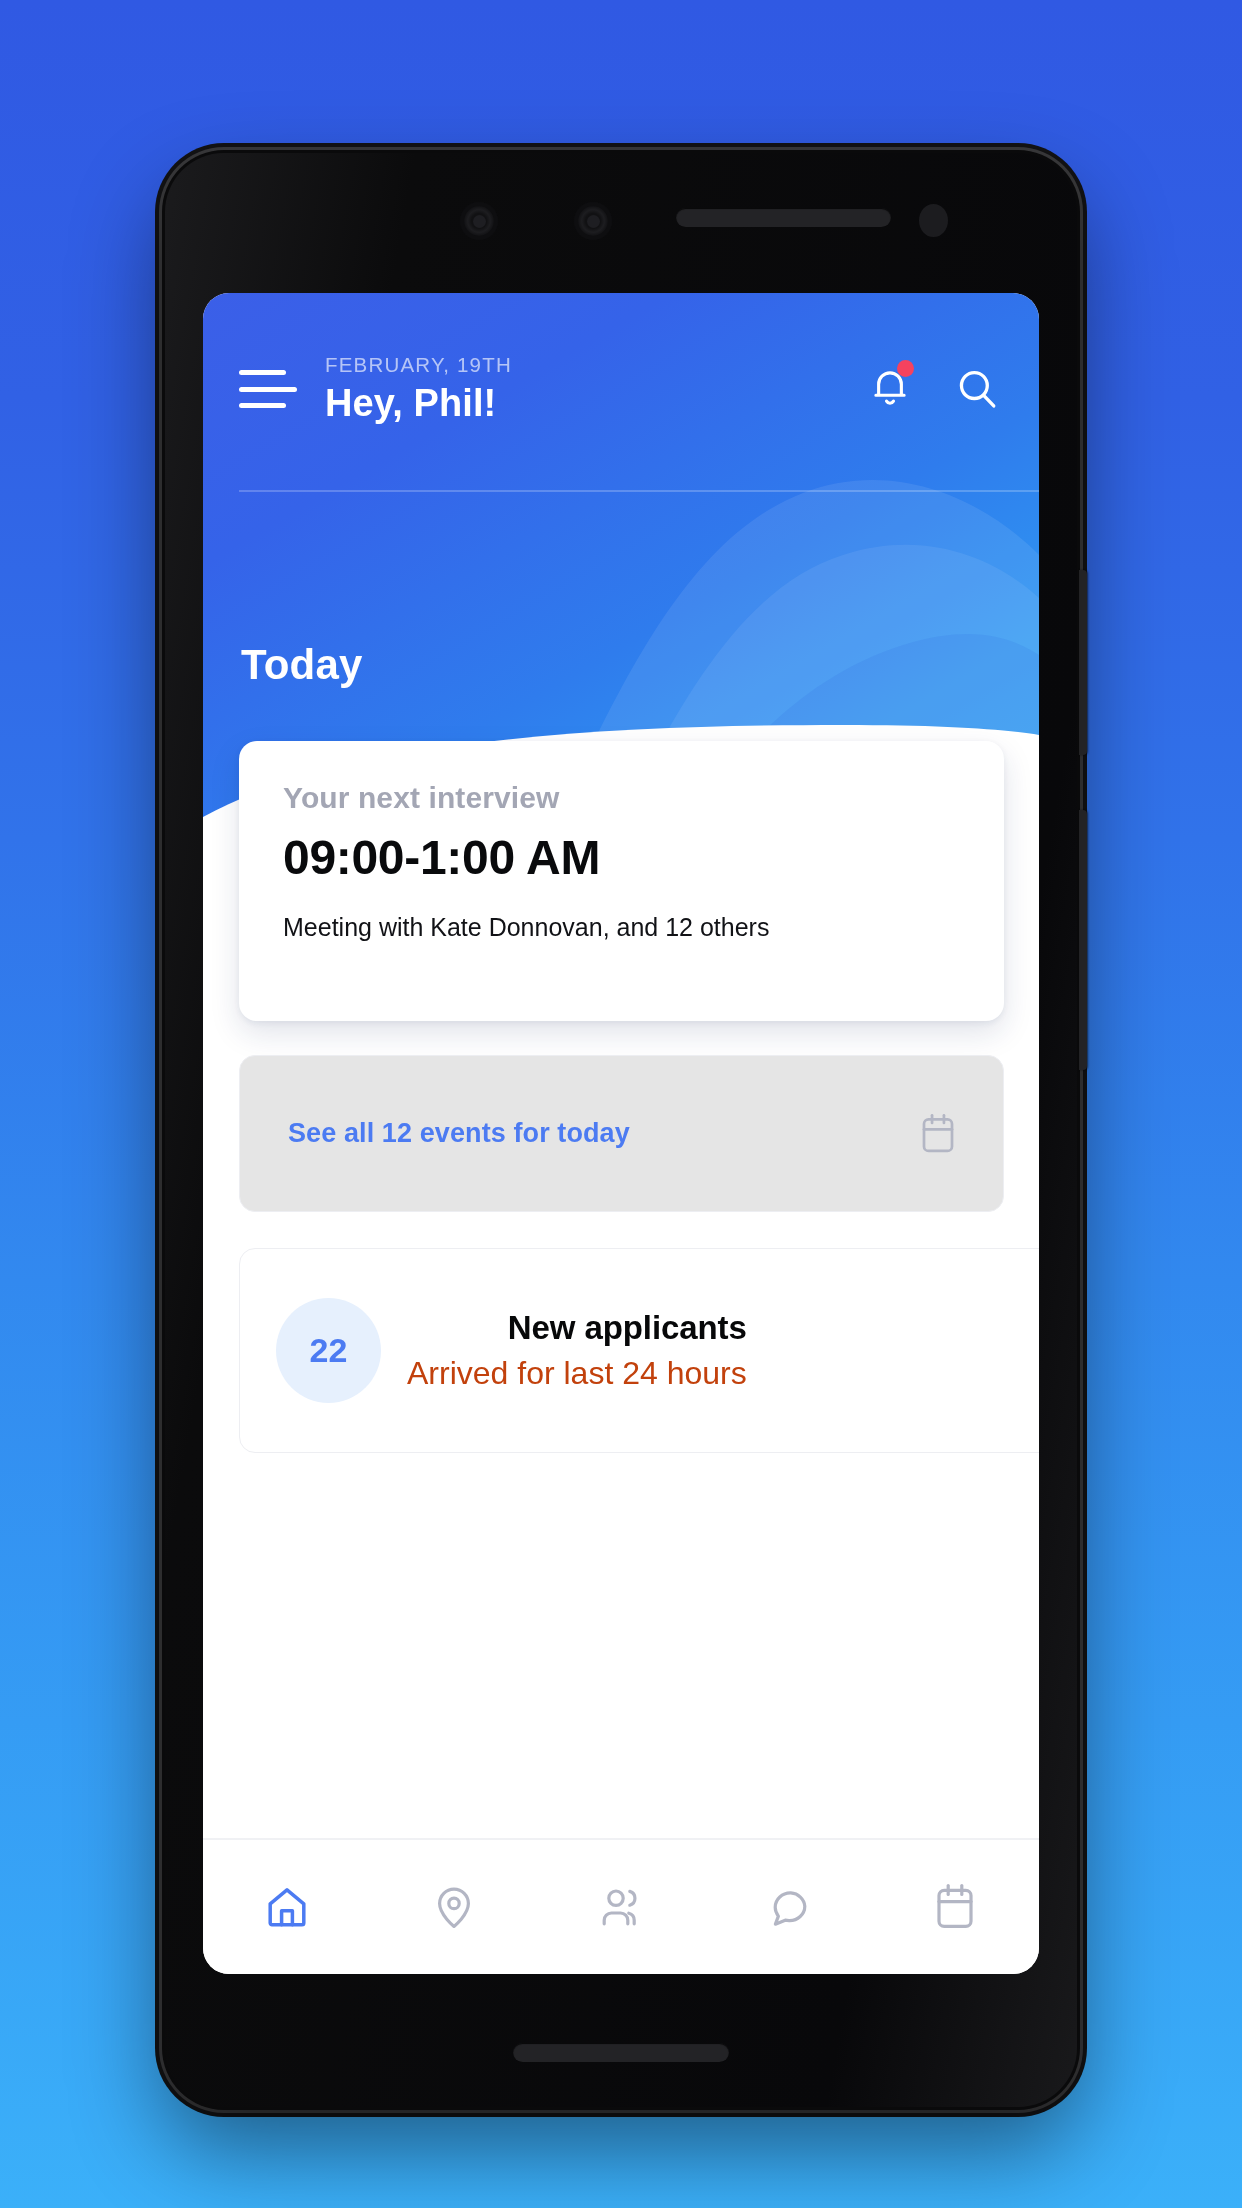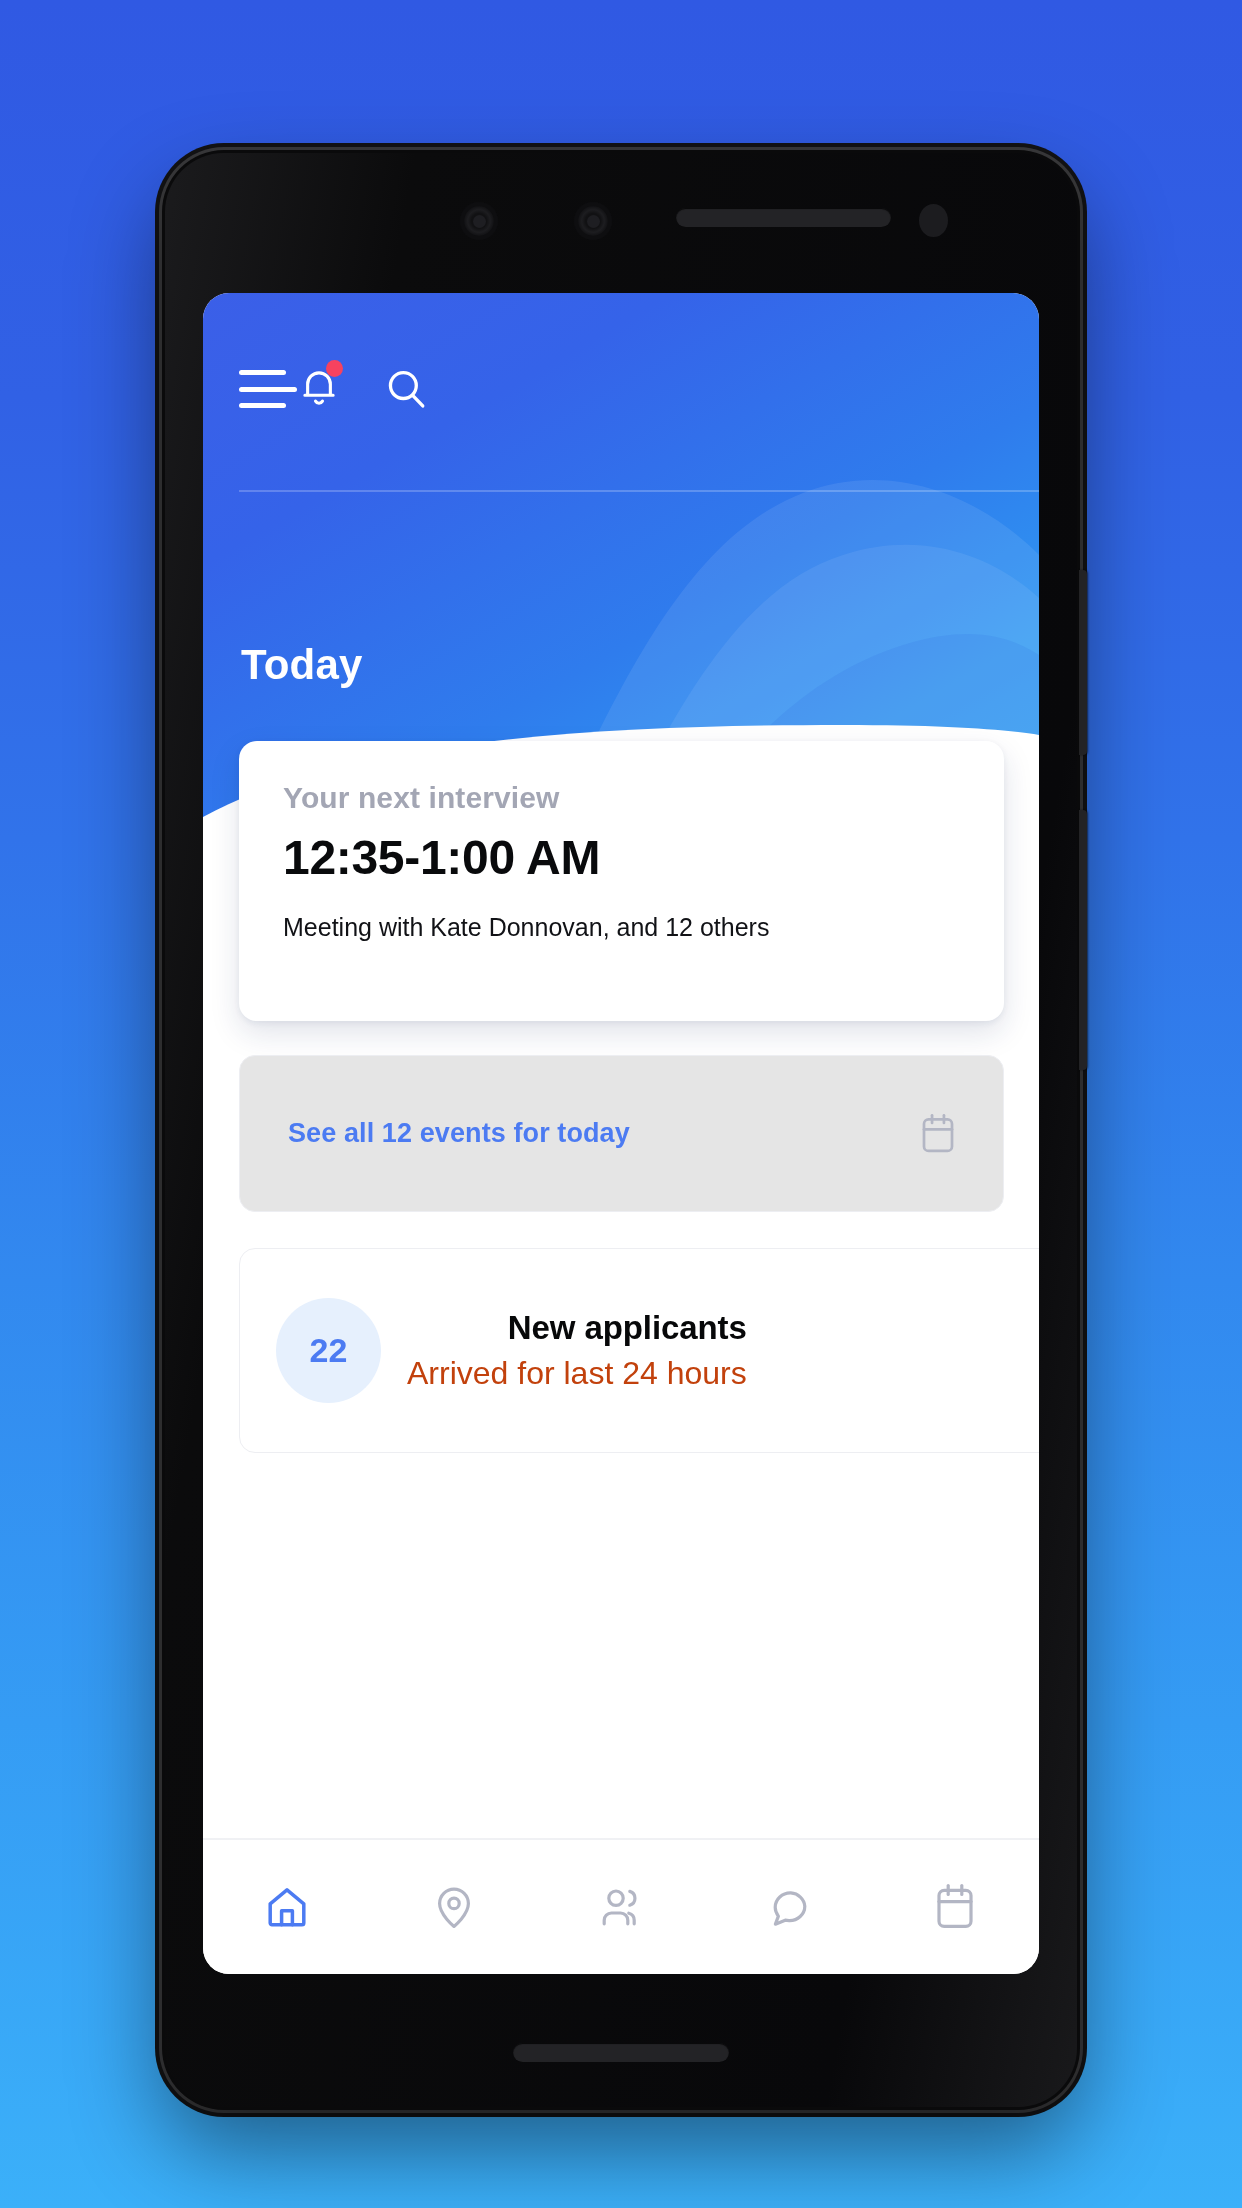--- a/index.html
+++ b/index.html
@@ -257,20 +257,24 @@
         </div>
 
         <div id="header-bar">
 
           <div id="menu-button">
             <span></span>
             <span></span>
             <span></span>
           </div>
 
+          <div id="greeting-block">
+            <div id="header-date">FEBRUARY, 19TH</div>
+            <div id="header-greeting">Hey, Phil!</div>
+          </div>
 
           <div id="header-actions">
 
             <div class="hdr-icon">
               <svg width="44" height="50" viewBox="0 0 24 26" fill="none" stroke="#ffffff" stroke-width="1.7" stroke-linecap="round" stroke-linejoin="round">
                 <path d="M18.2 16.4V10.4a6.2 6.2 0 0 0-12.4 0v6 M4.3 16.4h15.4"></path>
                 <path d="M10.1 19.6c.5.8 1.2 1.2 1.9 1.2s1.4-.4 1.9-1.2"></path>
               </svg>
               <span id="notification-dot"></span>
             </div>
@@ -287,21 +291,21 @@
 
         <div id="header-divider"></div>
 
         <div id="today-title">Today</div>
       </div>
 
       <div id="content">
 
         <div id="interview-card">
           <div id="interview-label">Your next interview</div>
-          <div id="interview-time">12:35-1:00 AM</div>
+          <div id="interview-time">09:00-1:00 AM</div>
           <div id="interview-attendees">Meeting with Kate Donnovan, and 12 others</div>
         </div>
 
         <div id="events-card">
           <div id="events-link-text">See all 12 events for today</div>
           <svg width="42" height="44" viewBox="0 0 24 25" fill="none" stroke="#b3b6c4" stroke-width="1.55" stroke-linecap="round" stroke-linejoin="round">
             <rect x="4" y="4.2" width="16" height="18" rx="2.6"></rect>
             <line x1="4" y1="9.8" x2="20" y2="9.8"></line>
             <line x1="8.6" y1="1.8" x2="8.6" y2="6.2"></line>
             <line x1="15.4" y1="1.8" x2="15.4" y2="6.2"></line>

